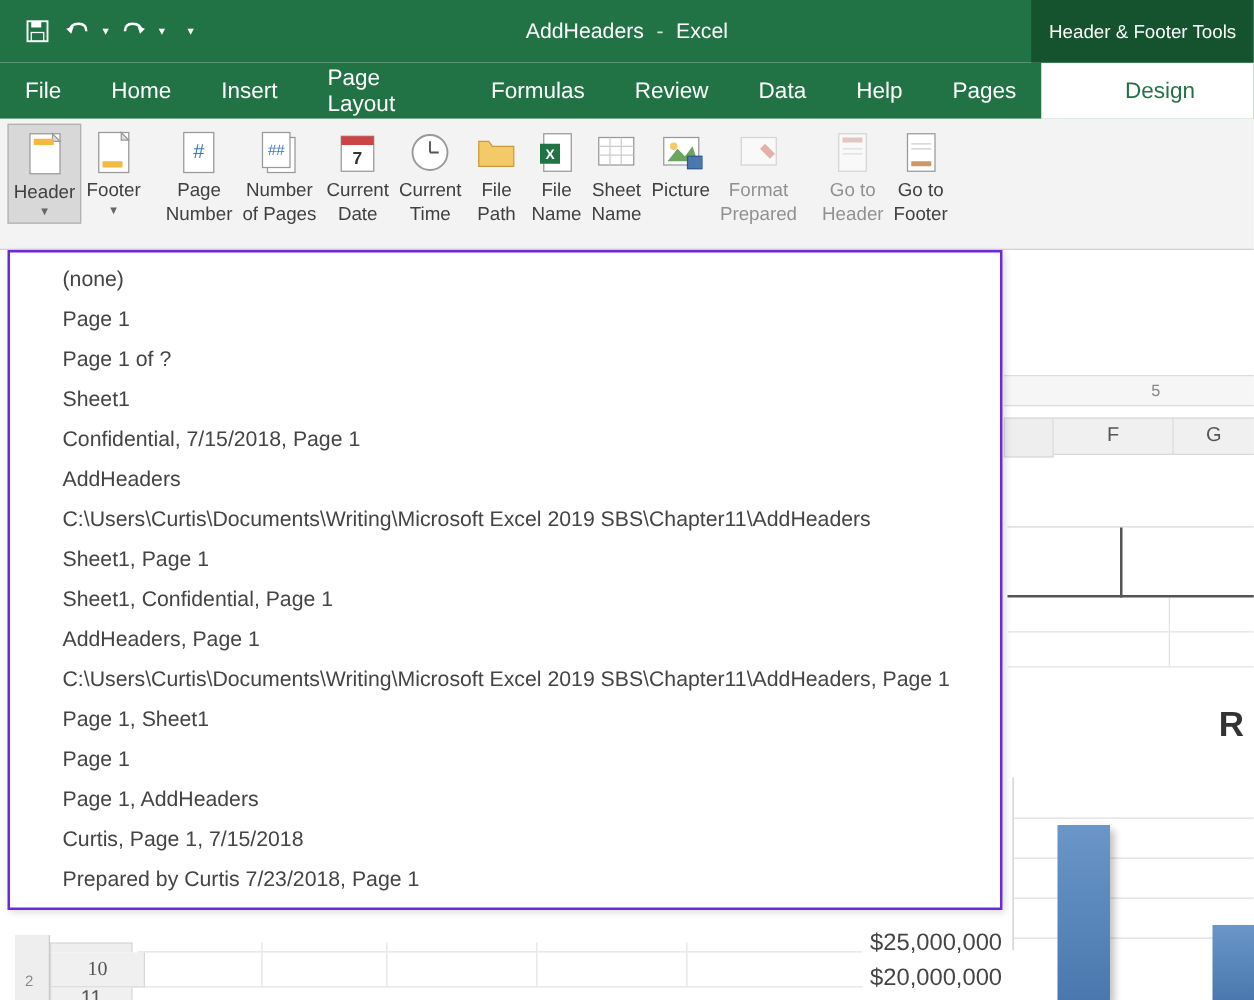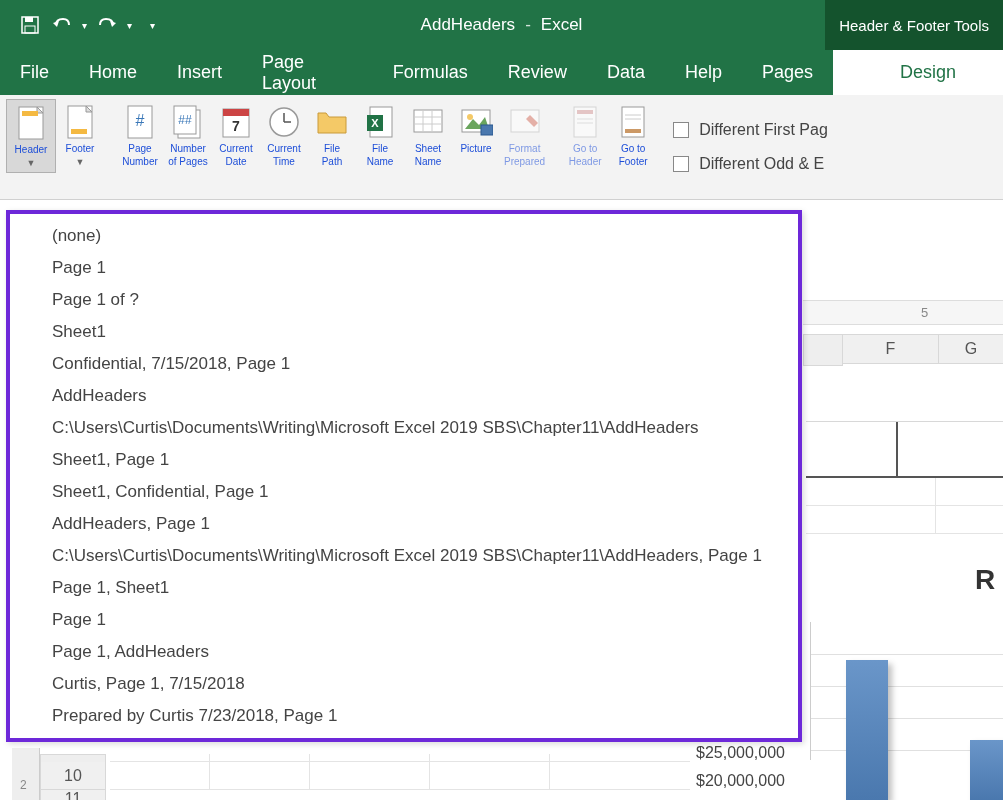--- a/index.html
+++ b/index.html
@@ -16,33 +16,33 @@
     .tabs-bar { background: #217346; height: 45px; display: flex; align-items: stretch; }
     .tab { padding: 0 20px; display: flex; align-items: center; color: white; font-size: 18px; cursor: pointer; }
     .tab.active { background: #fff; color: #217346; padding-left: 40px; }
     
     .ribbon { background: #f3f3f3; height: 105px; display: flex; border-bottom: 1px solid #d0d0d0; }
     .ribbon-group { display: flex; align-items: flex-start; padding: 4px 6px 2px 6px; }
     .ribbon-btn { display: flex; flex-direction: column; align-items: center; justify-content: flex-start; padding: 4px 4px; min-width: 48px; cursor: pointer; }
     .ribbon-btn.active { background: #d8d8d8; border: 1px solid #b0b0b0; }
     .ribbon-btn.disabled { opacity: 0.55; }
     .ribbon-icon { width: 40px; height: 38px; display: flex; align-items: center; justify-content: center; margin-bottom: 2px; }
-    .ribbon-label { font-size: 10px; color: #1d4ed8; text-align: center; line-height: 1.28; white-space: pre-line; }
+    .ribbon-label { font-size: 15px; color: #404040; text-align: center; line-height: 1.28; white-space: pre-line; }
     .drop-arrow { font-size: 9px; color: #666; margin-top: 1px; }
     
     .options-panel { padding: 8px 10px; display: flex; flex-direction: column; gap: 16px; justify-content: center; }
     .checkbox-row { display: flex; align-items: center; gap: 10px; font-size: 16px; color: #444; }
     .cbox { width: 16px; height: 16px; border: 1px solid #888; background: #fff; }
     
-    .dropdown-menu { position: absolute; left: 6px; top: 210px; width: 796px; background: #fff; border: 4px solid #6d28d9; box-shadow: 2px 2px 6px rgba(0,0,0,0.15); z-index: 100; padding: 6px 0; }
+    .dropdown-menu { position: absolute; left: 6px; top: 200px; width: 796px; background: #fff; border: 2px solid #6d28d9; box-shadow: 2px 2px 6px rgba(0,0,0,0.15); z-index: 100; padding: 6px 0; }
     .dropdown-item { padding: 6px 42px; font-size: 17px; color: #444; cursor: pointer; white-space: nowrap; }
     .col-header { width: 98px; height: 30px; border: 1px solid #d8d8d8; border-left: none; display: flex; align-items: center; justify-content: center; font-size: 16px; color: #555; background: #f0f0f0; }
     .row-header { width: 60px; height: 28px; border: 1px solid #d8d8d8; border-top: none; display: flex; align-items: center; justify-content: center; font-size: 16px; color: #555; background: #f0f0f0; }
     
-    .y-axis { position: absolute; left: 696px; top: 548px; font-size: 16px; color: #444; text-align: right; }
+    .y-axis { position: absolute; left: 696px; top: 548px; font-size: 19px; color: #444; text-align: right; }
     .y-axis div { height: 28px; }
     
     .bars { position: absolute; left: 848px; top: 462px; display: flex; gap: 82px; align-items: flex-end; }
     .bar { width: 42px; background: linear-gradient(180deg, #6a96c9, #4a78ae); box-shadow: 4px 4px 6px rgba(0,0,0,0.25); }
     
     .chart-title-partial { position: absolute; left: 975px; top: 370px; font-size: 28px; font-weight: bold; color: #333; }
     
     .svg-ic { display: block; }
   </style>
 </head>
@@ -241,30 +241,20 @@
             <rect x="7" y="24" width="16" height="4" fill="#c96"></rect>
             <line x1="7" y1="10" x2="23" y2="10" stroke="#ccc"></line>
             <line x1="7" y1="14" x2="23" y2="14" stroke="#ccc"></line>
           </svg>
       </div>
       <div class="ribbon-label">Go to
 Footer</div>
     </div>
   </div>
 
-  <div class="options-panel">
-    <div class="checkbox-row">
-      <div class="cbox"></div>
-      <span>Different First Pag</span>
-    </div>
-    <div class="checkbox-row">
-      <div class="cbox"></div>
-      <span>Different Odd &amp; E</span>
-    </div>
-  </div>
 </div>
 
 <div style="position:absolute; left:803px; top:300px; width:200px; height:25px; background:#f6f6f6; border-top:1px solid #ddd; border-bottom:1px solid #ddd;">
   <span style="position:absolute; left:118px; top:4px; font-size:13px; color:#888;">5</span>
 </div>
 
 <div style="position:absolute; left:803px; top:334px;">
   <div style="display:flex;">
     <div style="width:40px;height:32px;border:1px solid #d8d8d8;background:#eee;"></div>
     <div class="col-header" style="width:96px;">F</div>
@@ -297,21 +287,21 @@
 <div class="bars" style="left:846px; top:660px;">
   <div class="bar" style="height:140px;"></div>
   <div class="bar" style="height:60px; width:38px;"></div>
 </div>
 
 <div style="position:absolute; left:12px; top:748px; width:28px; height:52px; background:#eee; border-right:1px solid #ccc;">
   <span style="position:absolute; top:30px; left:8px; font-size:12px; color:#888; transform:rotate(0deg);">2</span>
 </div>
 <div style="position:absolute; left:40px; top:754px;">
   <div style="width:66px;height:8px;border:1px solid #d8d8d8;background:#eee;border-bottom:none;"></div>
-  <div class="row-header" style="width:66px;">10</div>
+  <div class="row-header" style="width:76px;font-family:Liberation Serif, serif;">10</div>
   <div class="row-header" style="width:66px;height:18px;">11</div>
 </div>
 
 <div style="position:absolute; left:110px; top:754px; width:580px;">
   <div style="height:8px;border-bottom:1px solid #e4e4e4;display:flex;">
     <div style="width:100px;border-right:1px solid #e4e4e4;"></div>
       <div style="width:100px;border-right:1px solid #e4e4e4;"></div>
       <div style="width:120px;border-right:1px solid #e4e4e4;"></div>
       <div style="width:120px;border-right:1px solid #e4e4e4;"></div>
   </div>

